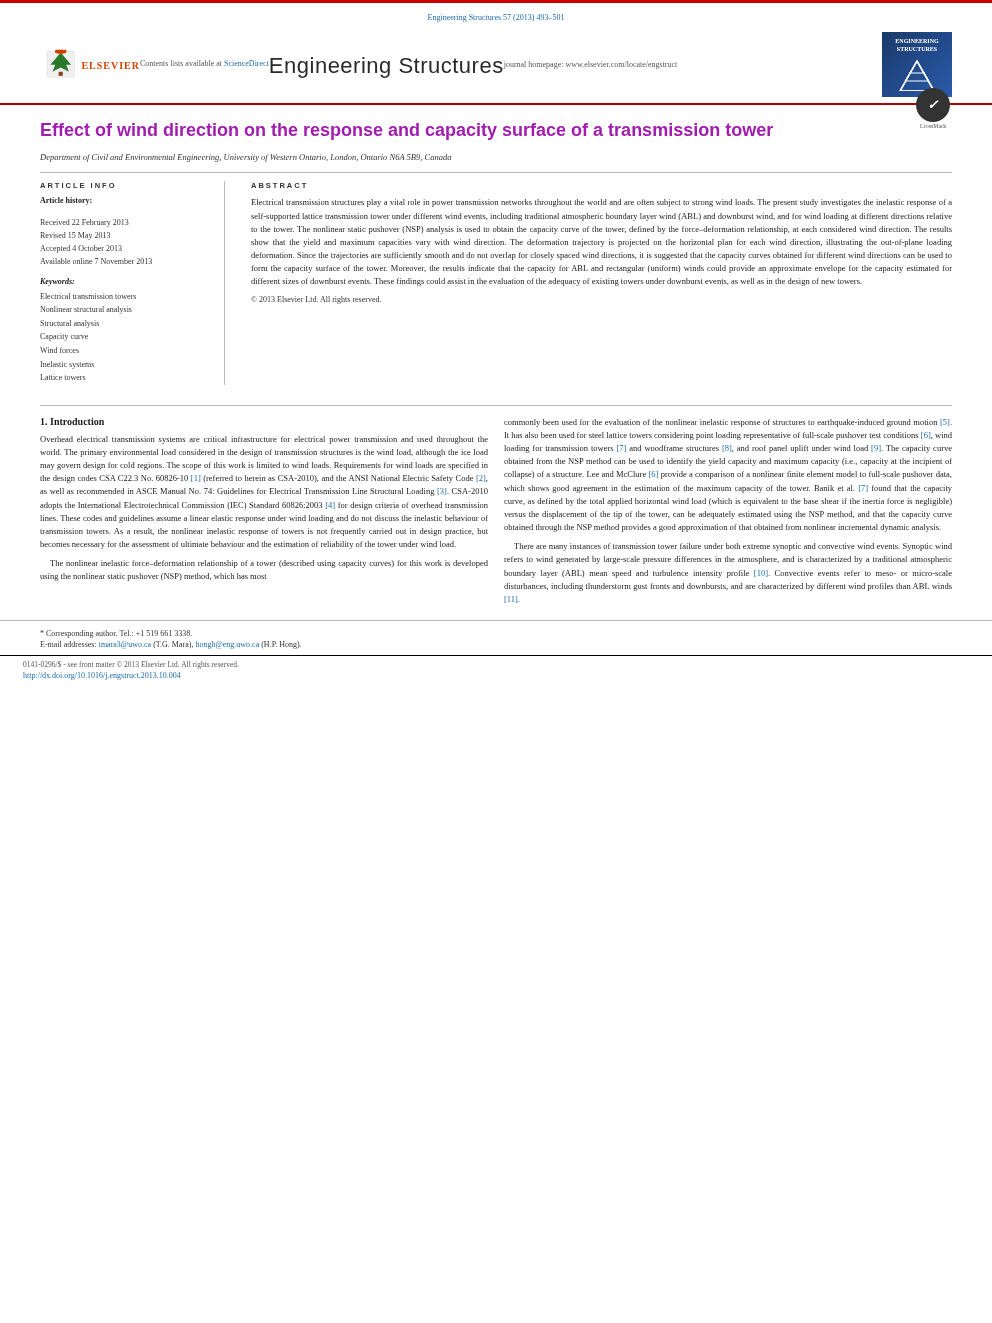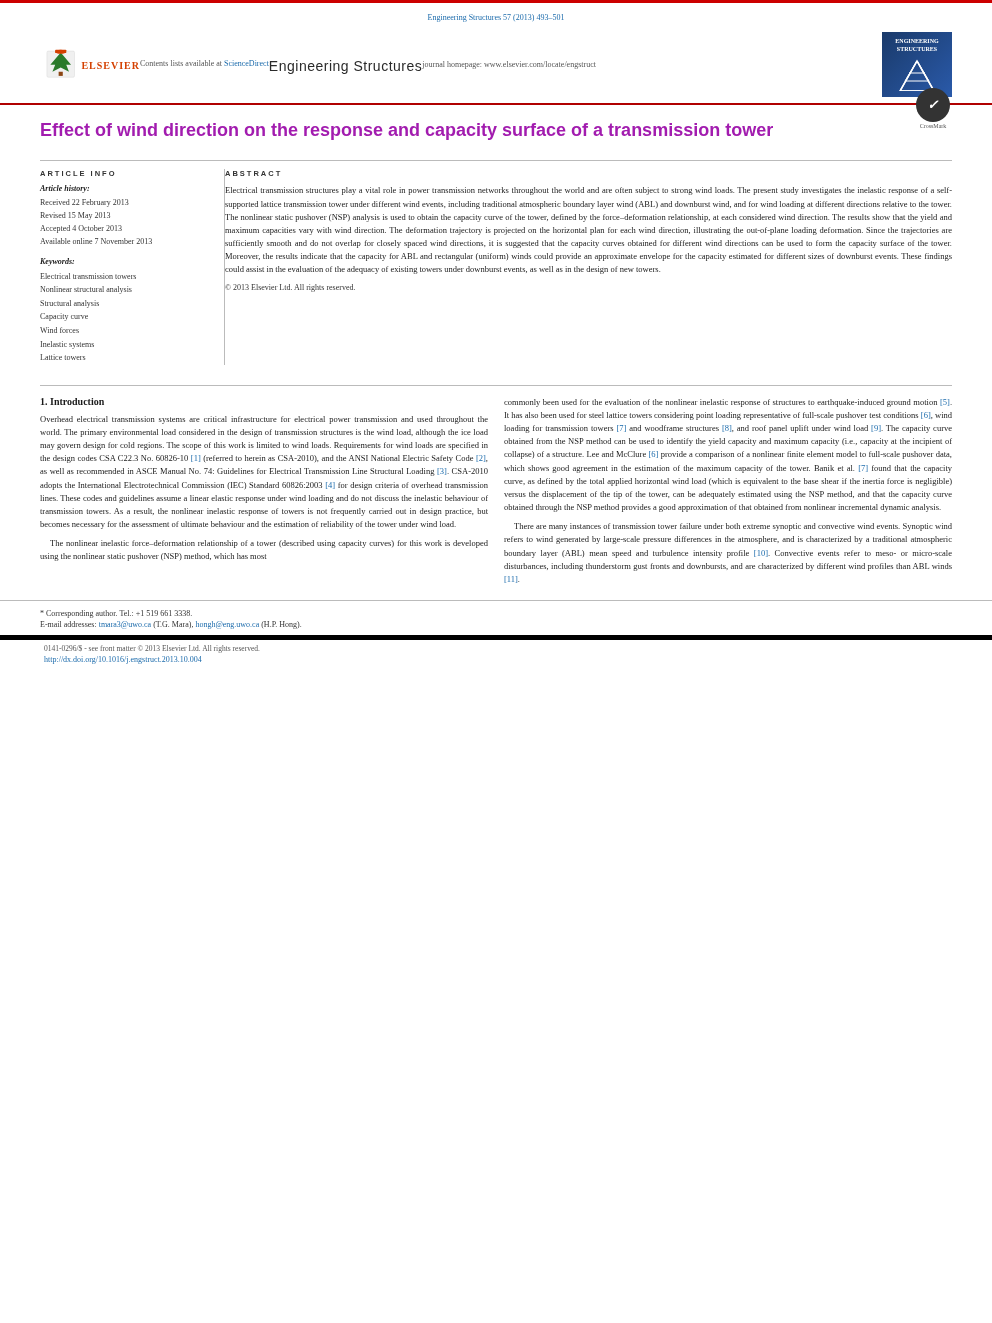--- a/index.html
+++ b/index.html
@@ -68,21 +68,21 @@
       color: #555;
       margin-bottom: 2px;
     }
 
     .science-direct-link {
       color: #1a6aab;
       font-size: 8px;
     }
 
     .journal-title-main {
-      font-size: 14px;
+      font-size: 22px;
       color: #2a2a2a;
       font-family: Arial, sans-serif;
       font-weight: normal;
       letter-spacing: 0.5px;
       margin: 4px 0 2px 0;
     }
 
     .journal-homepage-line {
       font-size: 8px;
       color: #555;
@@ -189,21 +189,21 @@
 
     .divider-line {
       border: none;
       border-top: 1px solid #bbb;
       margin: 8px 0;
     }
 
     
     .two-col {
       display: flex;
-      gap: 0;
+      gap: 26px;
       margin-top: 8px;
     }
 
     .col-left {
       width: 185px;
       flex-shrink: 0;
       border-right: 1px solid #bbb;
       padding-right: 10px;
     }
 
@@ -216,24 +216,23 @@
       font-size: 7.5px;
       letter-spacing: 2px;
       text-transform: uppercase;
       color: #333;
       margin-bottom: 6px;
       font-weight: bold;
     }
 
     .article-history-label {
       font-size: 8px;
-      font-style: italic;
       font-weight: bold;
       color: #222;
-      margin-bottom: 4px;
+      margin-bottom: 12px;
     }
 
     .history-item {
       font-size: 8px;
       color: #333;
       line-height: 1.6;
     }
 
     .keywords-label {
       font-size: 8px;
@@ -321,22 +320,22 @@
       margin-top: 2px;
     }
 
     .doi-line {
       font-size: 8px;
       color: #1a6aab;
       margin-top: 2px;
     }
 
     .footer-bar {
-      padding: 4px 44px;
-      border-top: 5px solid #000000;
+      padding: 4px 23px;
+      border-top: 1px solid #000000;
     }
 
     .footer-text {
       font-size: 7.5px;
       color: #555;
     }
 
     
     .header-red-bar {
       height: 3px;
@@ -419,20 +418,21 @@
         <div style="display:flex;flex-direction:column;align-items:center">
           <div class="crossmark-circle">
             <span class="crossmark-inner">✓</span>
           </div>
           <div class="crossmark-label">CrossMark</div>
         </div>
       </div>
     </div>
 
 
+    <div class="affiliation">Department of Civil and Environmental Engineering, University of Western Ontario, London, Ontario N6A 5B9, Canada</div>
 
     <hr class="divider-line">
 
     <div class="two-col">
 
       <div class="col-left">
         <div class="section-label">ARTICLE INFO</div>
 
         <div class="article-history-label">Article history:</div>
         <div class="history-item">Received 22 February 2013</div>

